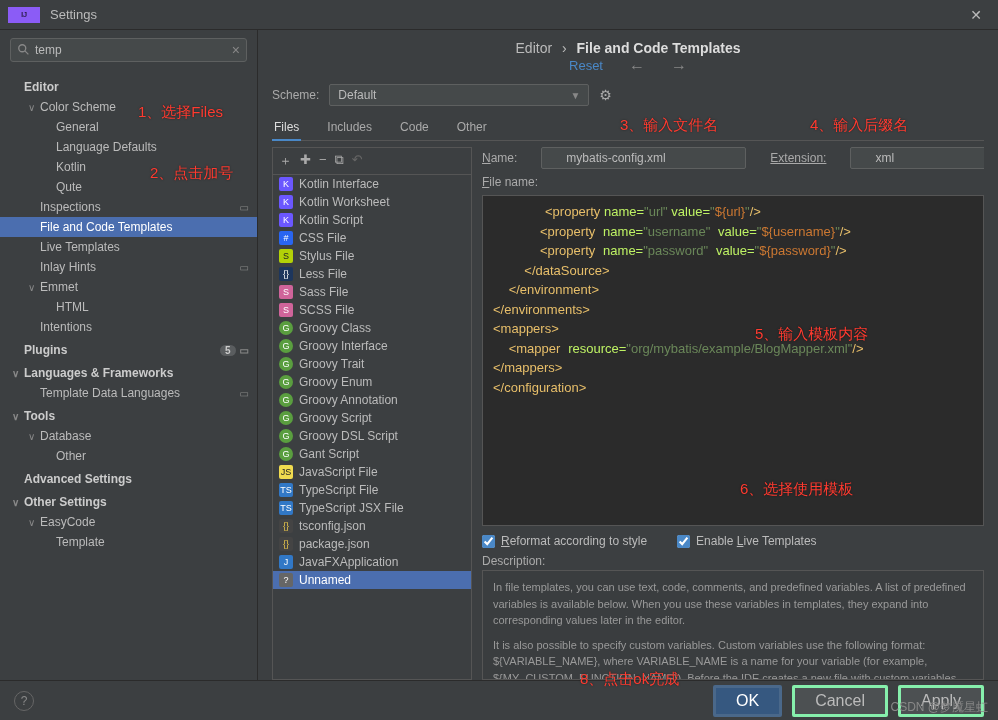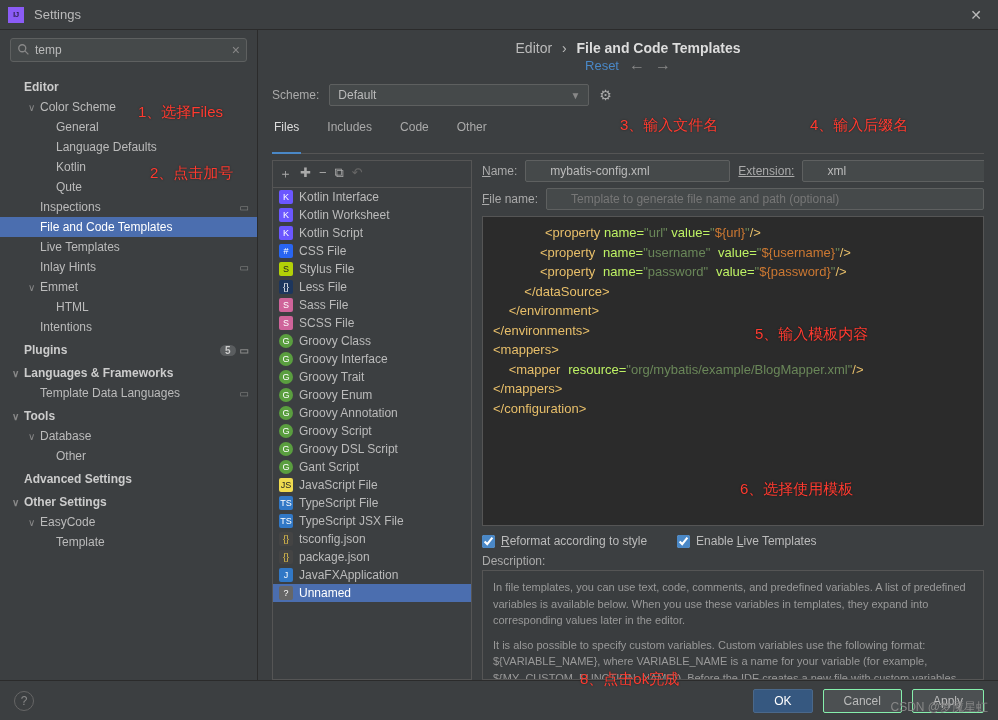--- a/index.html
+++ b/index.html
@@ -1,18 +1,18 @@
 <!DOCTYPE html>
 <html><head>
 <meta charset="utf-8">
 <style>
 * { margin:0; padding:0; box-sizing:border-box; font-family:"Segoe UI",Arial,sans-serif; }
 body { background:#3c3f41; color:#bbb; font-size:12px; width:998px; height:720px; overflow:hidden; position:relative; }
 .titlebar { height:30px; background:#3c3f41; display:flex; align-items:center; padding:0 8px; border-bottom:1px solid #2b2b2b; }
-.titlebar .logo { width:16px; height:16px; background:#8b5cf6; margin-right:10px; display:flex; align-items:center; justify-content:center; font-size:8px; color:#000; }
+.titlebar .logo { width:32px; height:16px; background:#8b5cf6; margin-right:10px; display:flex; align-items:center; justify-content:center; font-size:8px; color:#000; }
 .titlebar .title { flex:1; color:#bbb; font-size:13px; }
 .titlebar .close { color:#bbb; font-size:14px; cursor:pointer; padding:0 8px; }
 .main { display:flex; height:calc(100% - 70px); }
 .sidebar { width:258px; background:#3c3f41; border-right:1px solid #2b2b2b; display:flex; flex-direction:column; }
 .search-wrap { padding:8px 10px; }
 .search { display:flex; align-items:center; background:#45494a; border:1px solid #5e6060; border-radius:3px; padding:3px 6px; }
 .search svg { width:14px; height:14px; fill:#888; margin-right:4px; }
 .search input { flex:1; background:transparent; border:none; color:#bbb; font-size:12px; outline:none; }
 .search .clear { color:#888; font-size:14px; cursor:pointer; }
 .tree { flex:1; overflow-y:auto; padding:4px 0 20px 0; }
@@ -21,56 +21,56 @@
 .tree-item.header { font-weight:bold; color:#ccc; padding-top:6px; }
 .tree-item .arrow { width:12px; display:inline-block; color:#888; font-size:10px; }
 .tree-item .label { flex:1; white-space:nowrap; }
 .tree-item .badge { background:#5a5d5f; border-radius:8px; padding:0 5px; font-size:10px; color:#ccc; }
 .tree-item .glyph { color:#888; font-size:10px; margin-left:4px; }
 .indent-1 { padding-left:28px; } .indent-2 { padding-left:44px; }
 .content { flex:1; display:flex; flex-direction:column; padding:10px 14px 0 14px; overflow:hidden; }
 .breadcrumb { display:flex; align-items:center; justify-content:space-between; margin-bottom:10px;flex-direction:column; }
 .breadcrumb .path { color:#bbb; font-size:14px; }
 .breadcrumb .path b { font-weight:bold; color:#ddd; }
-.breadcrumb .actions { display:flex; align-items:center; gap:10px;justify-content:center; }
+.breadcrumb .actions { display:flex; align-items:center; gap:26px;justify-content:center; }
 .breadcrumb .reset { color:#4a88c7; cursor:pointer; font-size:13px; }
 .breadcrumb .nav { color:#888; font-size:16px; cursor:pointer; }
 .scheme-row { display:flex; align-items:center; gap:10px; margin-bottom:10px; }
 .scheme-row label { color:#aaa; font-size:12px; }
 .scheme-select { flex:0 0 260px; display:flex; align-items:center; justify-content:space-between; background:#45494a; border:1px solid #5e6060; padding:3px 8px; border-radius:2px; cursor:pointer; }
 .scheme-select .arrow { color:#888; font-size:10px; }
 .gear { color:#aaa; cursor:pointer; font-size:14px; }
 .tabs { display:flex; gap:24px; border-bottom:1px solid #555; margin-bottom:6px; }
-.tab { padding:4px 2px 18px 2px; cursor:pointer; color:#aaa; font-size:12px; }
+.tab { padding:4px 2px 5px 2px; cursor:pointer; color:#aaa; font-size:12px; }
 .tab.active { color:#ddd; border-bottom:2px solid #4a88c7; margin-bottom:-1px; }
 .editor-split { display:flex; flex:1; gap:10px; overflow:hidden; min-height:0; }
 .left-pane { width:200px; display:flex; flex-direction:column; border:1px solid #555; background:#3c3f41; }
 .toolbar { display:flex; gap:8px; padding:4px 6px; border-bottom:1px solid #555; }
 .toolbar span { color:#aaa; cursor:pointer; font-size:13px; }
 .file-list { flex:1; overflow-y:auto; }
 .file-item { display:flex; align-items:center; gap:6px; padding:2px 6px; cursor:pointer; font-size:12px; }
 .file-item.selected { background:#4b6eaf; color:#fff; }
 .file-icon { width:14px; height:14px; display:inline-flex; align-items:center; justify-content:center; font-size:9px; border-radius:2px; flex-shrink:0; }
 .ic-kt{background:#6b57ff;color:#fff;} .ic-css{background:#2965f1;color:#fff;} .ic-styl{background:#b3d107;color:#222;} .ic-less{background:#1d365d;color:#fff;} .ic-sass{background:#cf649a;color:#fff;} .ic-groovy{background:#5a9e3f;color:#fff;border-radius:50%;} .ic-gant{background:#5a9e3f;color:#fff;border-radius:50%;} .ic-js{background:#f0db4f;color:#222;} .ic-ts{background:#3178c6;color:#fff;} .ic-json{background:#444;color:#ecc94b;} .ic-fx{background:#3178c6;color:#fff;} .ic-unk{background:#666;color:#fff;}
 .right-pane { flex:1; display:flex; flex-direction:column; overflow:hidden; min-height:0; }
-.field-row { display:flex; align-items:center; gap:8px; margin-bottom:6px; }
+.field-row { display:flex; align-items:center; gap:24px; margin-bottom:6px; }
 .field-row label { color:#aaa; font-size:12px; white-space:nowrap; }
 .field-row input { flex:1; background:#45494a; border:1px solid #5e6060; color:#bbb; padding:3px 24px; font-size:12px; outline:none; border-radius:2px; }
 .field-row input::placeholder { color:#777; }
 .code-area { flex:1; background:#2b2b2b; border:1px solid #555; padding:6px 10px; font-family:Consolas,monospace; font-size:13px; color:#a9b7c6; overflow:auto; line-height:1.5; white-space:pre; min-height:160px; }
 .t-tag{color:#e8bf6a;} .t-attr{color:#bef264;} .t-str{color:#6a8759;} .t-var{color:#cc7832;}
 .checks { display:flex; gap:30px; padding:8px 0 4px 0; }
 .checks label { display:flex; align-items:center; gap:6px; color:#bbb; cursor:pointer; }
 .checks input { accent-color:#4a88c7; }
 .desc-label { color:#aaa; padding:2px 0; }
 .desc-box { background:#3a3d3f; border:1px solid #555; padding:8px 10px; font-size:11px; color:#999; line-height:1.5; max-height:110px; overflow:auto; }
 .desc-box p { margin-bottom:8px; }
 .footer { height:40px; display:flex; align-items:center; justify-content:flex-end; gap:10px; padding:0 14px; border-top:1px solid #2b2b2b; background:#3c3f41; }
 .footer .help { margin-right:auto; width:20px; height:20px; border:1px solid #666; border-radius:50%; display:flex; align-items:center; justify-content:center; color:#888; cursor:pointer; }
-.btn { padding:4px 20px; border:1px solid #86efac; background:#4c5052; color:#bbb; cursor:pointer; font-size:12px; border-radius:2px; }
+.btn { padding:4px 20px; border:3px solid #86efac; background:#4c5052; color:#bbb; cursor:pointer; font-size:16px; border-radius:2px; }
 .btn.primary { background:#365880; border-color:#4a688a; color:#fff; }
 .annot { position:absolute; color:#ff3b30; font-size:15px; font-weight:500; pointer-events:none; z-index:100; text-shadow:0 0 2px #0008; }
 .watermark { position:absolute; bottom:4px; right:10px; color:#888; font-size:12px; z-index:101; }
 .underline{text-decoration:underline;}
 </style>
 </head>
 <body>
 
 <div class="titlebar">
   <div class="logo">IJ</div>
@@ -328,21 +328,20 @@
 
       <div class="right-pane">
         <div class="field-row">
           <label><span class="underline">N</span>ame:</label>
           <input type="text" value="mybatis-config.xml" style="">
           <label style="text-decoration:underline;">Extension:</label>
           <input type="text" style="flex: 0 0 80px;" value="xml">
         </div>
         <div class="field-row">
           <label><span class="underline">F</span>ile name:</label>
-          <input type="text" placeholder="Template to generate file name and path (optional)" style="">
         </div>
         <div class="code-area"><span style="padding-left:4em"><span class="t-tag">&lt;property</span> <span class="t-attr">name=</span><span class="t-str">"url"</span> <span class="t-attr">value=</span><span class="t-str">"</span><span class="t-var">${url}</span><span class="t-str">"</span><span class="t-tag">/&gt;</span></span>
       <span class="t-tag">&lt;property</span> <span class="t-attr">name=</span><span class="t-str">"username"</span> <span class="t-attr">value=</span><span class="t-str">"</span><span class="t-var">${username}</span><span class="t-str">"</span><span class="t-tag">/&gt;</span>
       <span class="t-tag">&lt;property</span> <span class="t-attr">name=</span><span class="t-str">"password"</span> <span class="t-attr">value=</span><span class="t-str">"</span><span class="t-var">${password}</span><span class="t-str">"</span><span class="t-tag">/&gt;</span>
     <span class="t-tag">&lt;/dataSource&gt;</span>
   <span class="t-tag">&lt;/environment&gt;</span>
 <span class="t-tag">&lt;/environments&gt;</span>
 <span class="t-tag">&lt;mappers&gt;</span>
   <span class="t-tag">&lt;mapper</span> <span class="t-attr">resource=</span><span class="t-str">"org/mybatis/example/BlogMapper.xml"</span><span class="t-tag">/&gt;</span>
 <span class="t-tag">&lt;/mappers&gt;</span>

